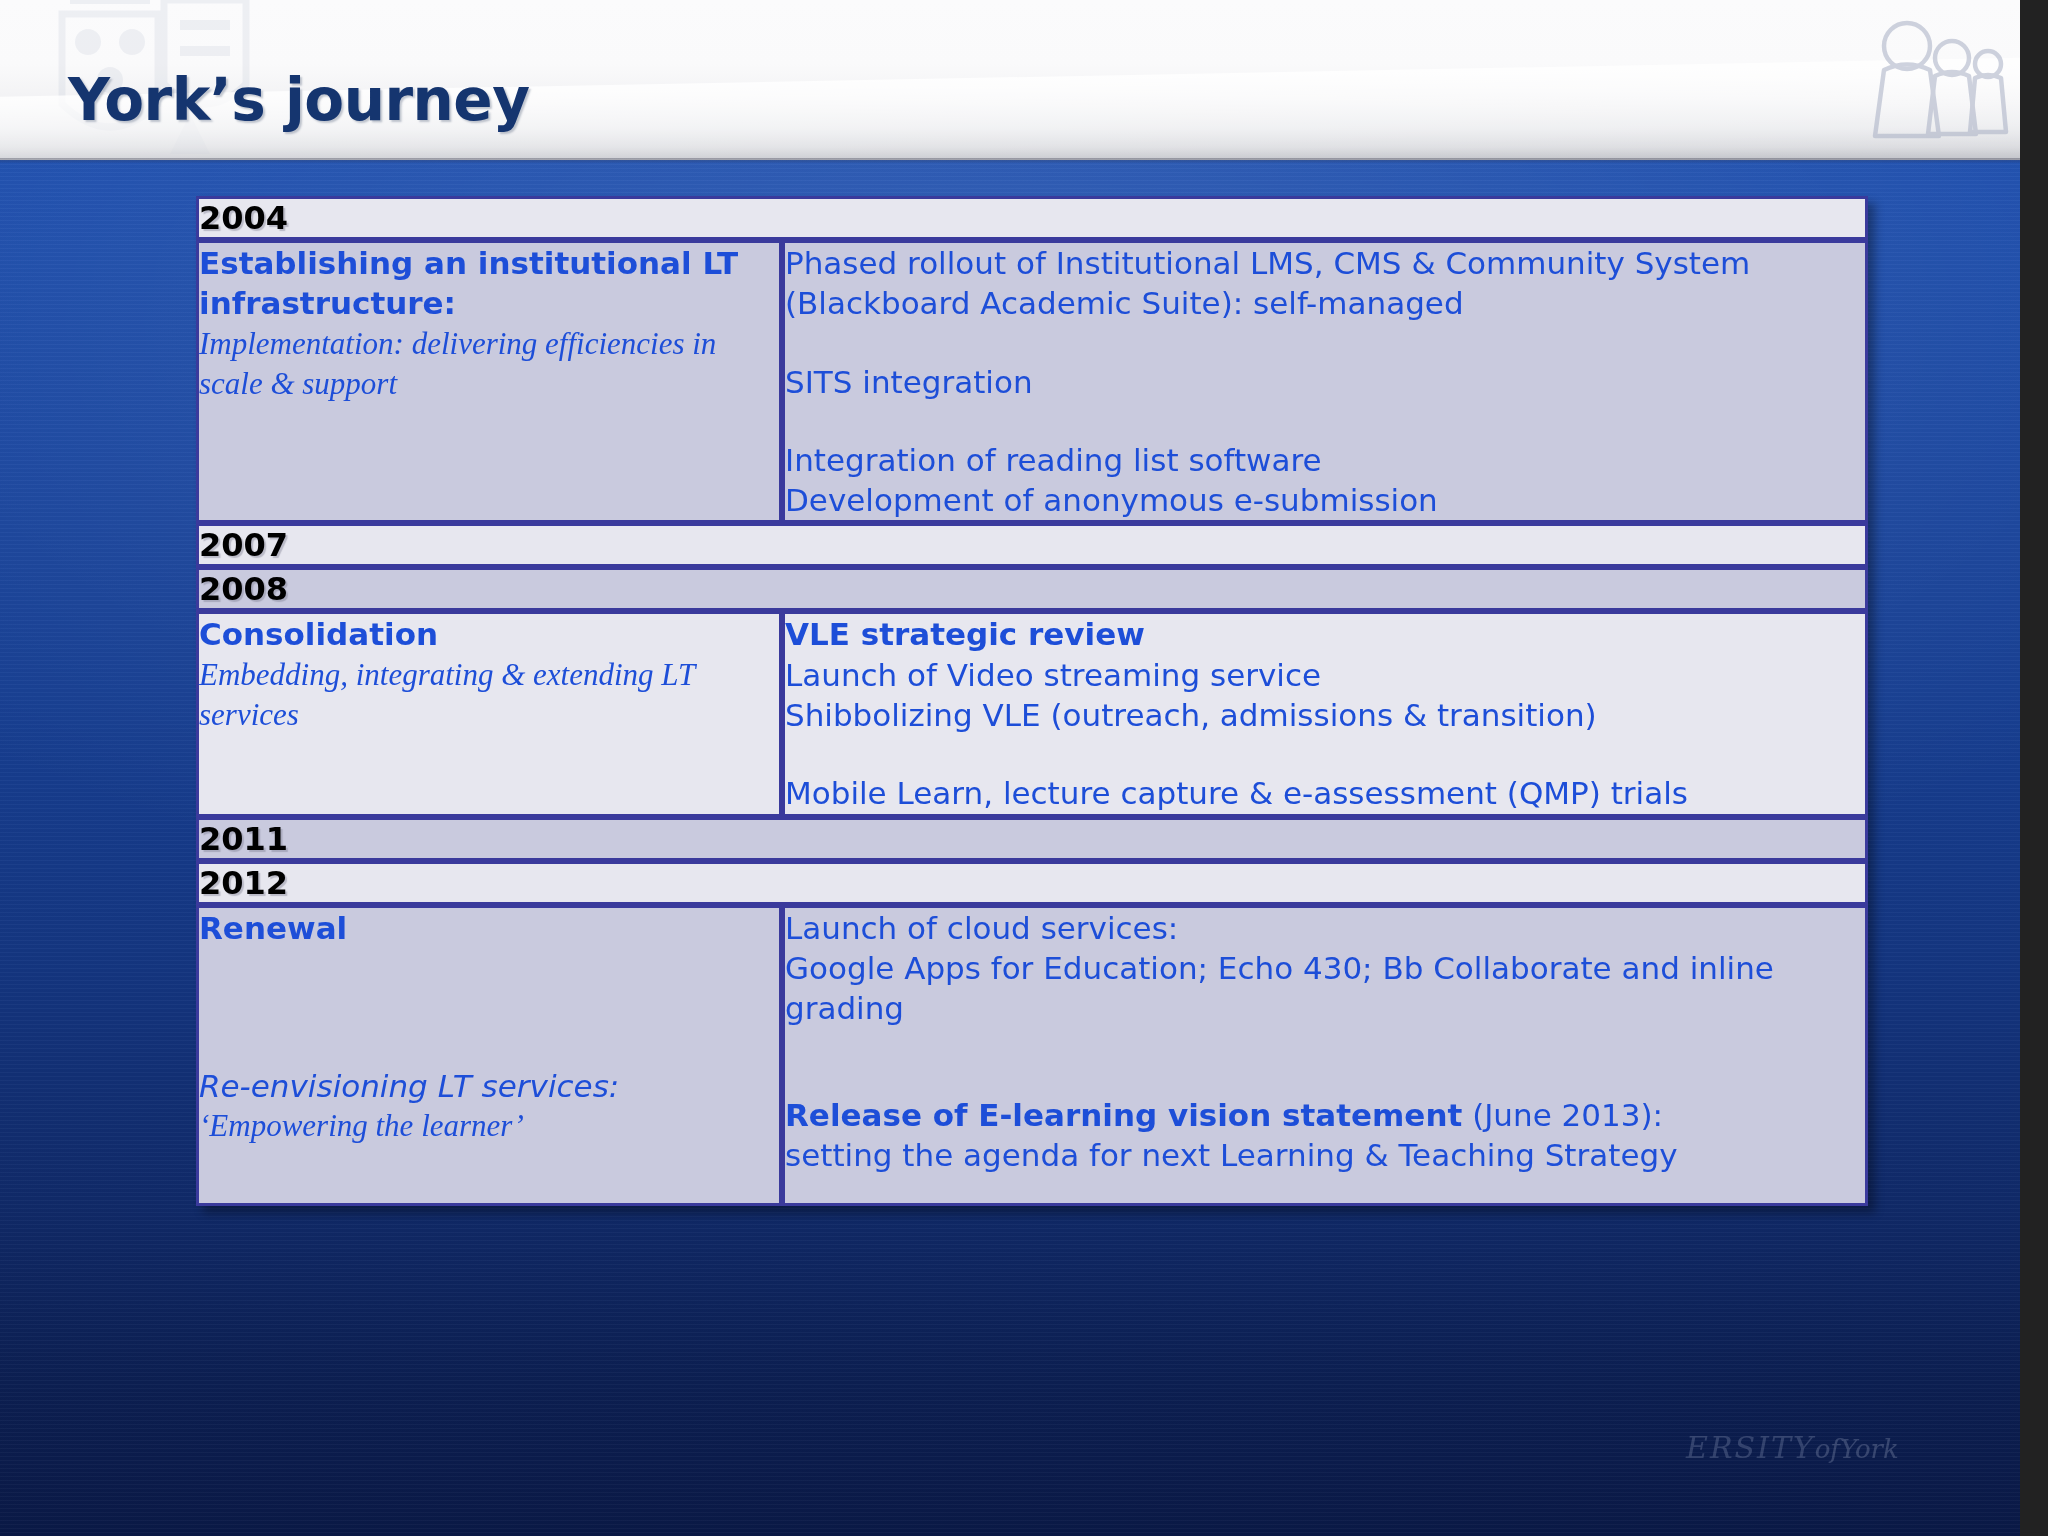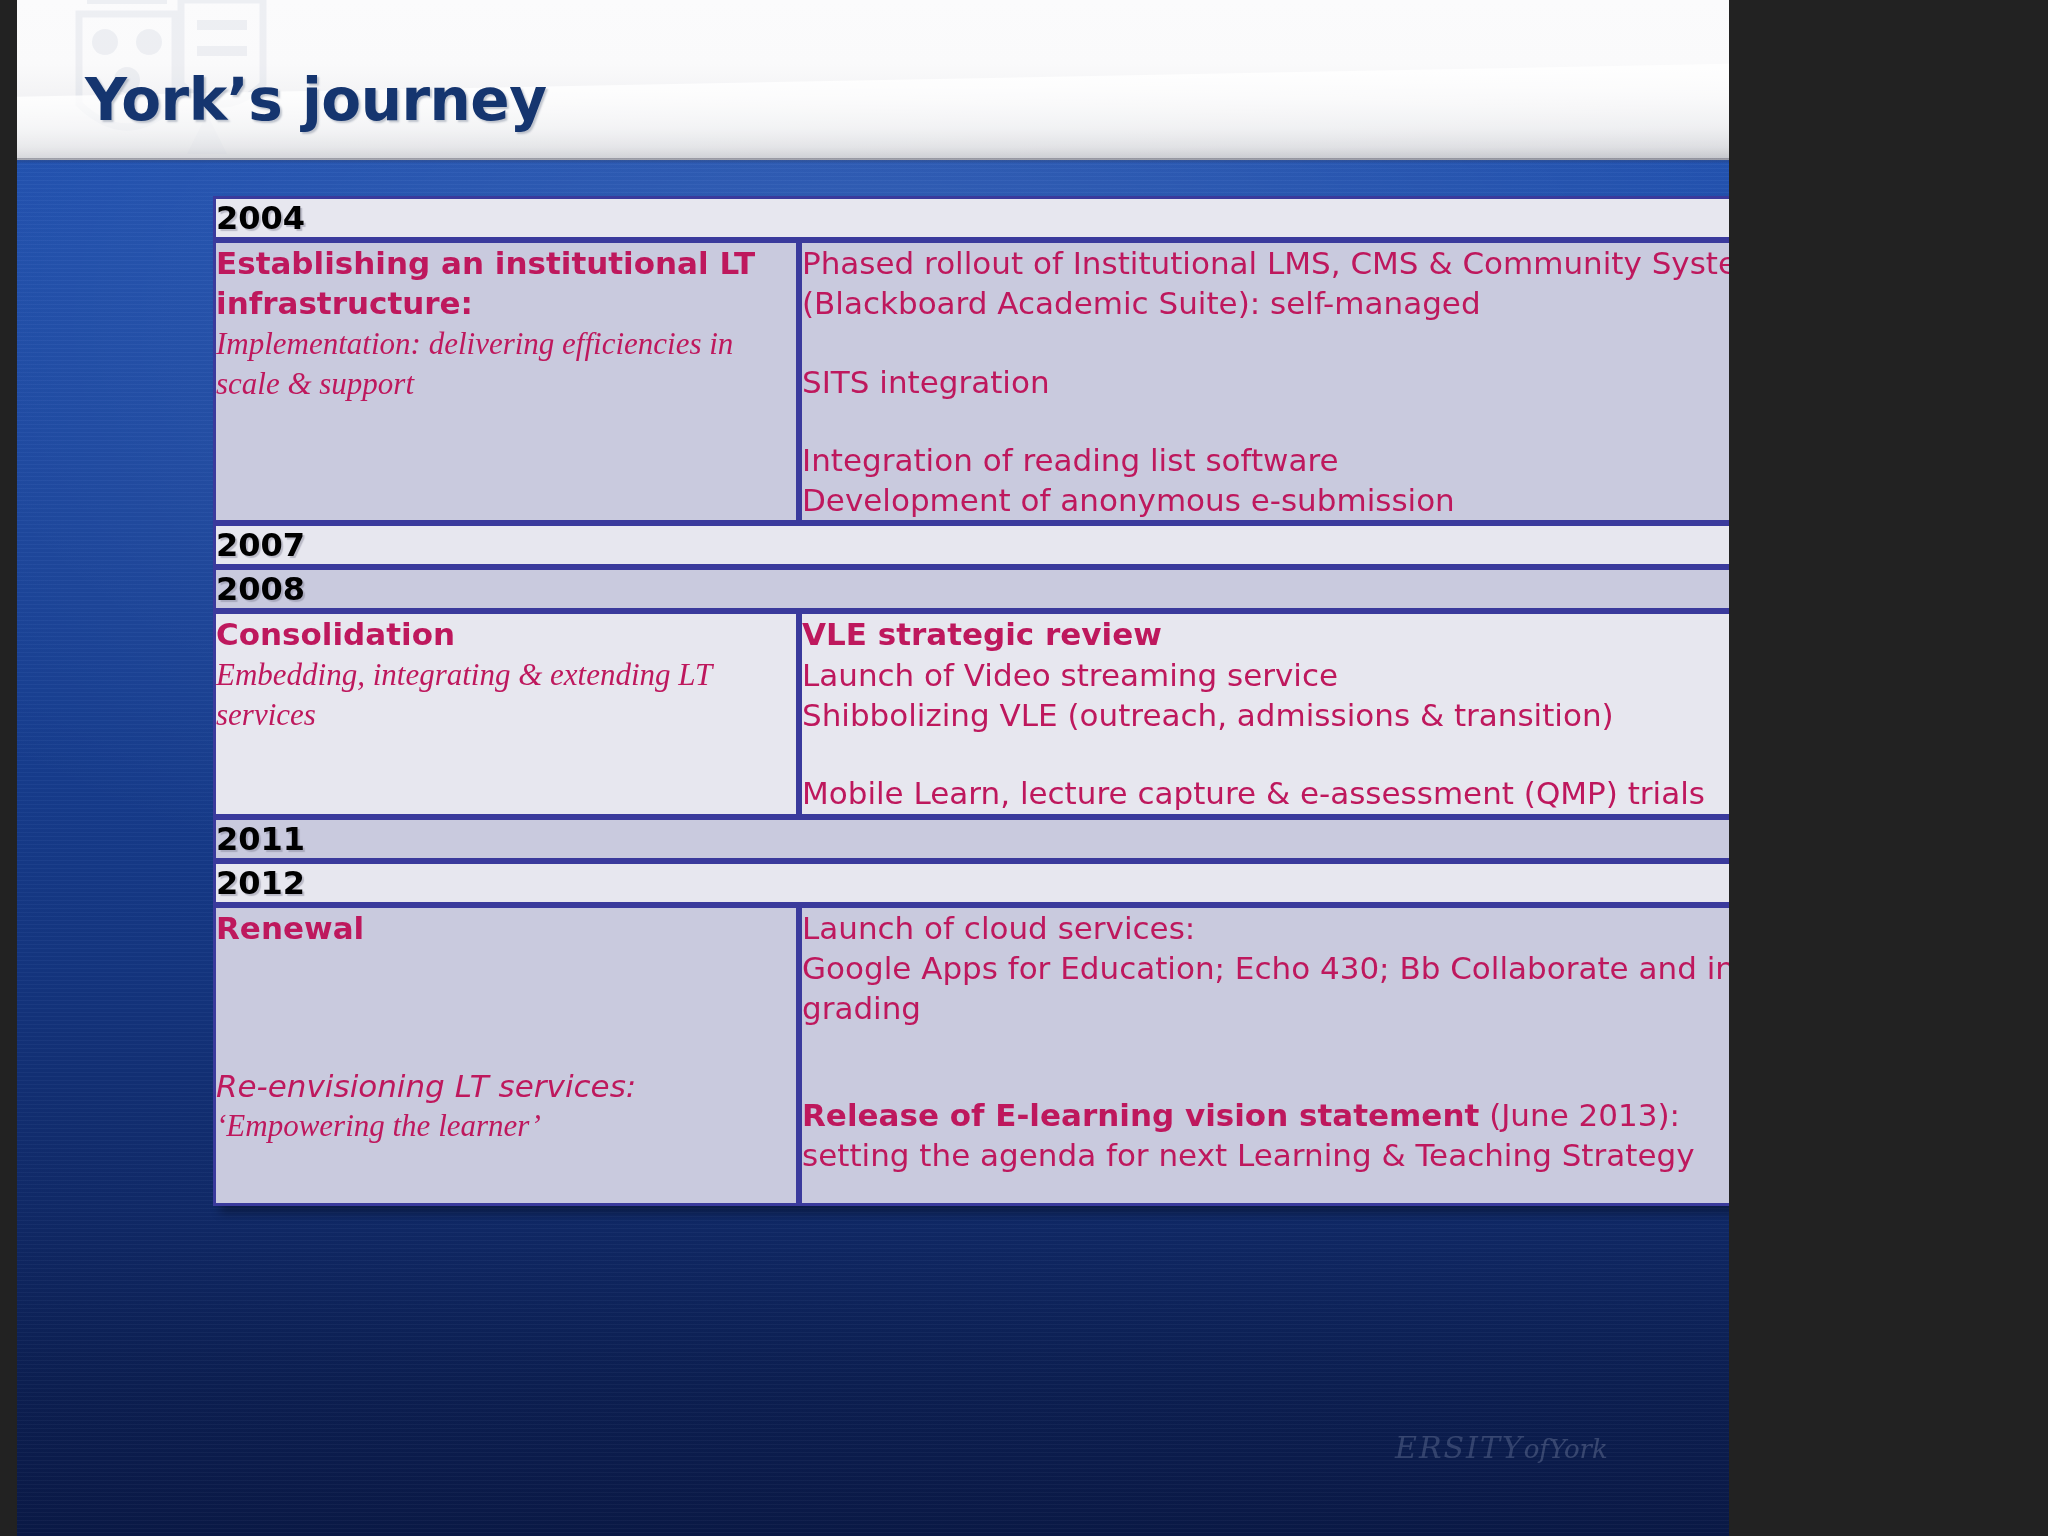--- a/index.html
+++ b/index.html
@@ -2,35 +2,34 @@
 <html><head>
 <meta charset="utf-8">
 <style>
   html, body {
     margin: 0;
     padding: 0;
     background: #222;
   }
   .slide {
     position: relative;
-    width: 1712px;
+    width: 2020px;
     height: 1536px;
     overflow: hidden;
     font-family: "DejaVu Sans", "Liberation Sans", sans-serif;
     background:
       linear-gradient(to bottom,
         #1f54b4 0%,
         #1d4eae 12%,
         #1a47a2 28%,
         #173f93 45%,
         #143681 62%,
         #102a69 78%,
         #0c1f52 90%,
         #0a1946 100%);
-    margin-left: 17px;
   }
 
   
   .slide-stripes {
     position: absolute;
     inset: 0;
     background: repeating-linear-gradient(
       to bottom,
       rgba(255,255,255,0.030) 0px,
       rgba(255,255,255,0.030) 1px,
@@ -167,21 +166,21 @@
   .cell-pad-left {
     padding: 26px 18px 24px 30px;
   }
   .cell-pad-right {
     padding: 22px 18px 24px 18px;
   }
 
   .txt {
     font-size: 31px;
     line-height: 1.30;
-    color: #be185d;
+    color: #1d4ed8;
   }
   .txt-b   { font-weight: bold; }
   .txt-i   { font-style: italic; font-family: Liberation Serif, serif; }
   .txt-bi  { font-weight: normal; font-style: italic; }
   .spacer-line { height: 38px; }
   .spacer-line-lg { height: 66px; }
   .spacer-line-xl { height: 118px; }
   .blank-tail { height: 56px; }
 </style>
 </head>

